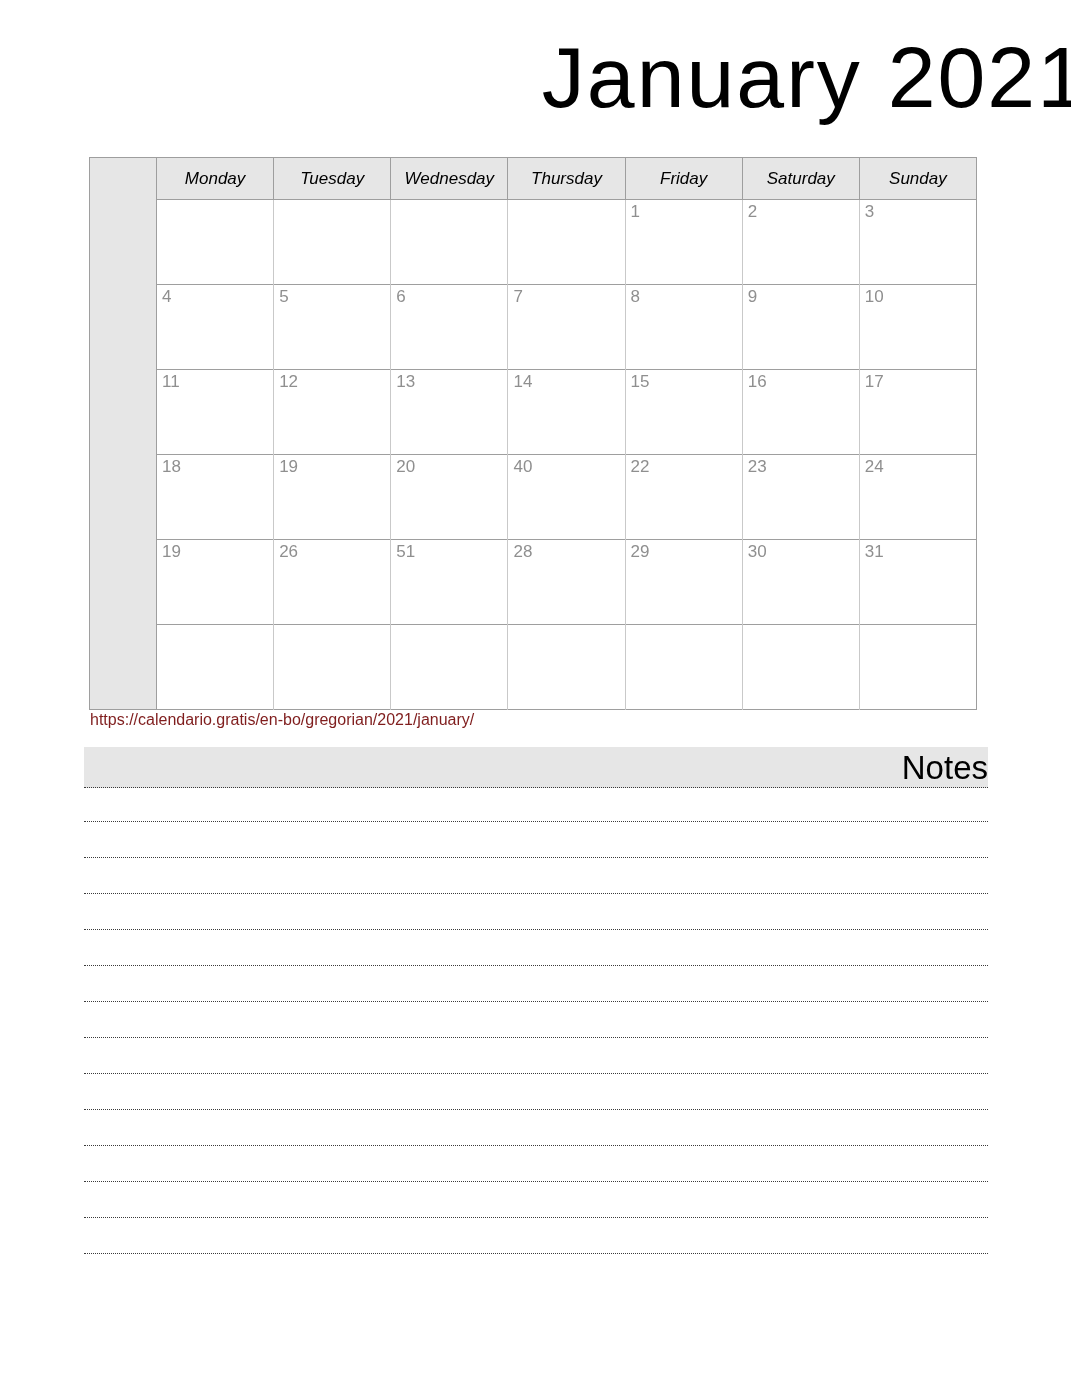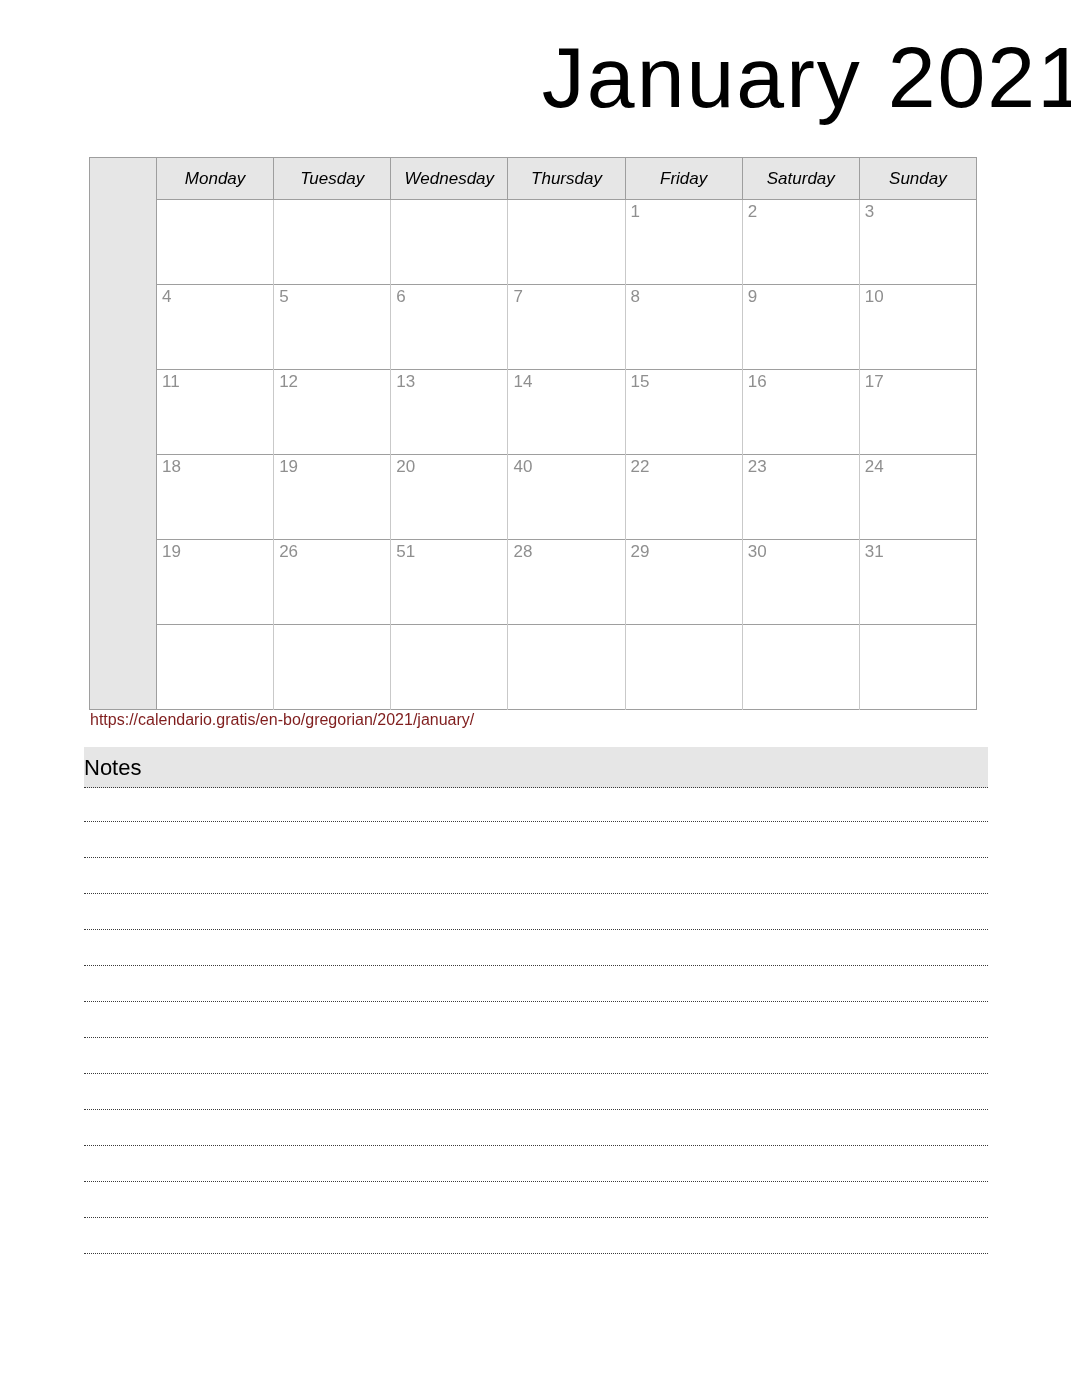--- a/index.html
+++ b/index.html
@@ -78,22 +78,22 @@
 
   
   .notes-header {
     position: absolute;
     left: 84px;
     top: 747px;
     width: 904px;
     height: 41px;
     background: var(--notes-bg, #e6e6e6);
     border-bottom: 1px dotted #3a3a3a;
-    text-align: left;
-    font-size: 22px;
+    text-align: right;
+    font-size: 33px;
     line-height: 41px;
     color: #000;
   }
   .notes-lines {
     position: absolute;
     left: 84px;
     top: 786px;
     width: 904px;
   }
   .note-line {

